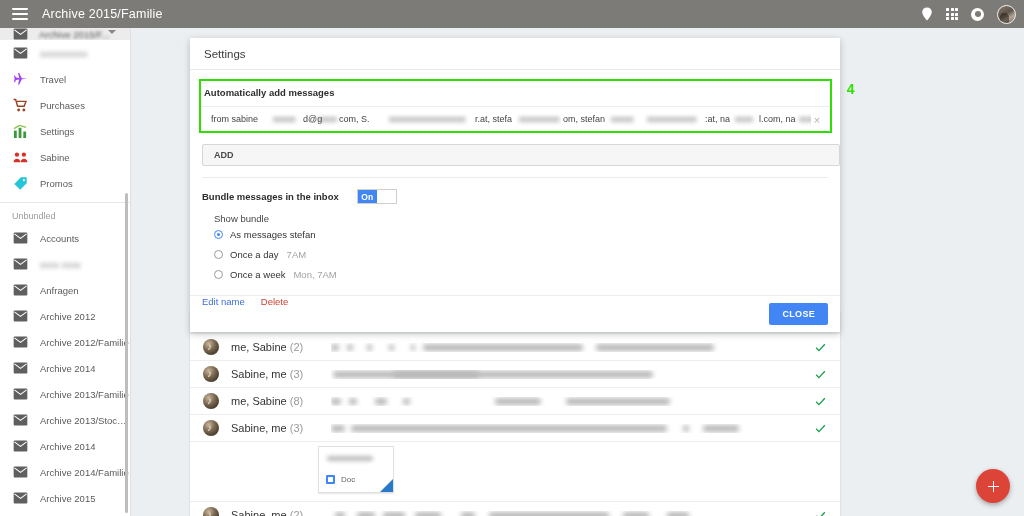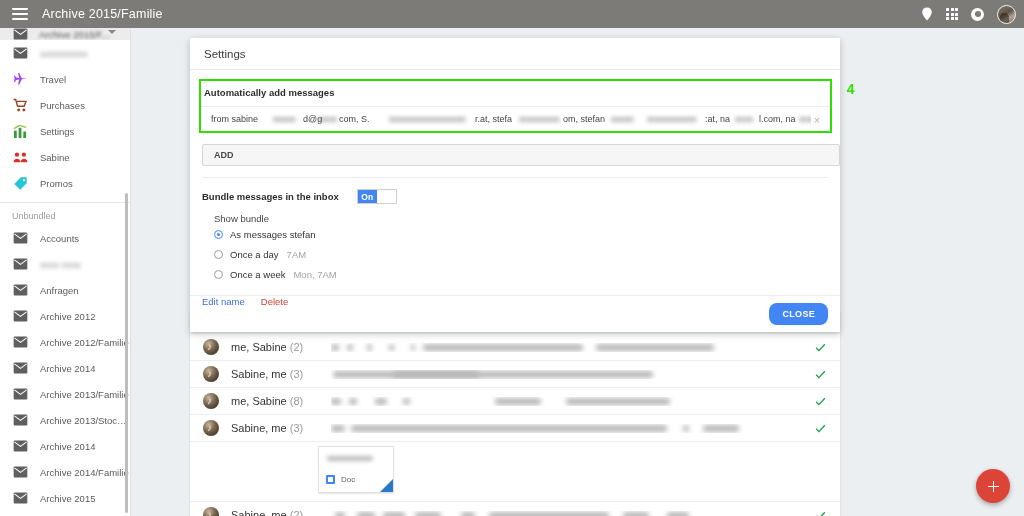--- a/index.html
+++ b/index.html
@@ -270,21 +270,21 @@
   .dlg-footer {
     margin-top: 11px; border-top: 1px solid #ececec;
     height: 37px; display: flex; align-items: flex-start; padding: 0 12px;
     position: relative;
   }
   .link-edit { font-size: 9.5px; color: #3f6fd8; cursor: pointer; }
   .link-delete { font-size: 9.5px; color: #d23f31; cursor: pointer; margin-left: 16px; }
   .close-btn {
     position: absolute; right: 12px; top: 7px;
     background: #4285f4; color: #fff; font-size: 9px; font-weight: bold;
-    padding: 6px 13px; border-radius: 8px; cursor: pointer; letter-spacing: .3px;
+    padding: 6px 13px; border-radius: 2px; cursor: pointer; letter-spacing: .3px;
   }
 
   
   .fab {
     position: absolute; right: 14px; bottom: 13px;
     width: 34px; height: 34px; border-radius: 50%;
     background: #db4437; box-shadow: 0 2px 5px rgba(0,0,0,.32);
     display: flex; align-items: center; justify-content: center;
     cursor: pointer; z-index: 30;
   }

